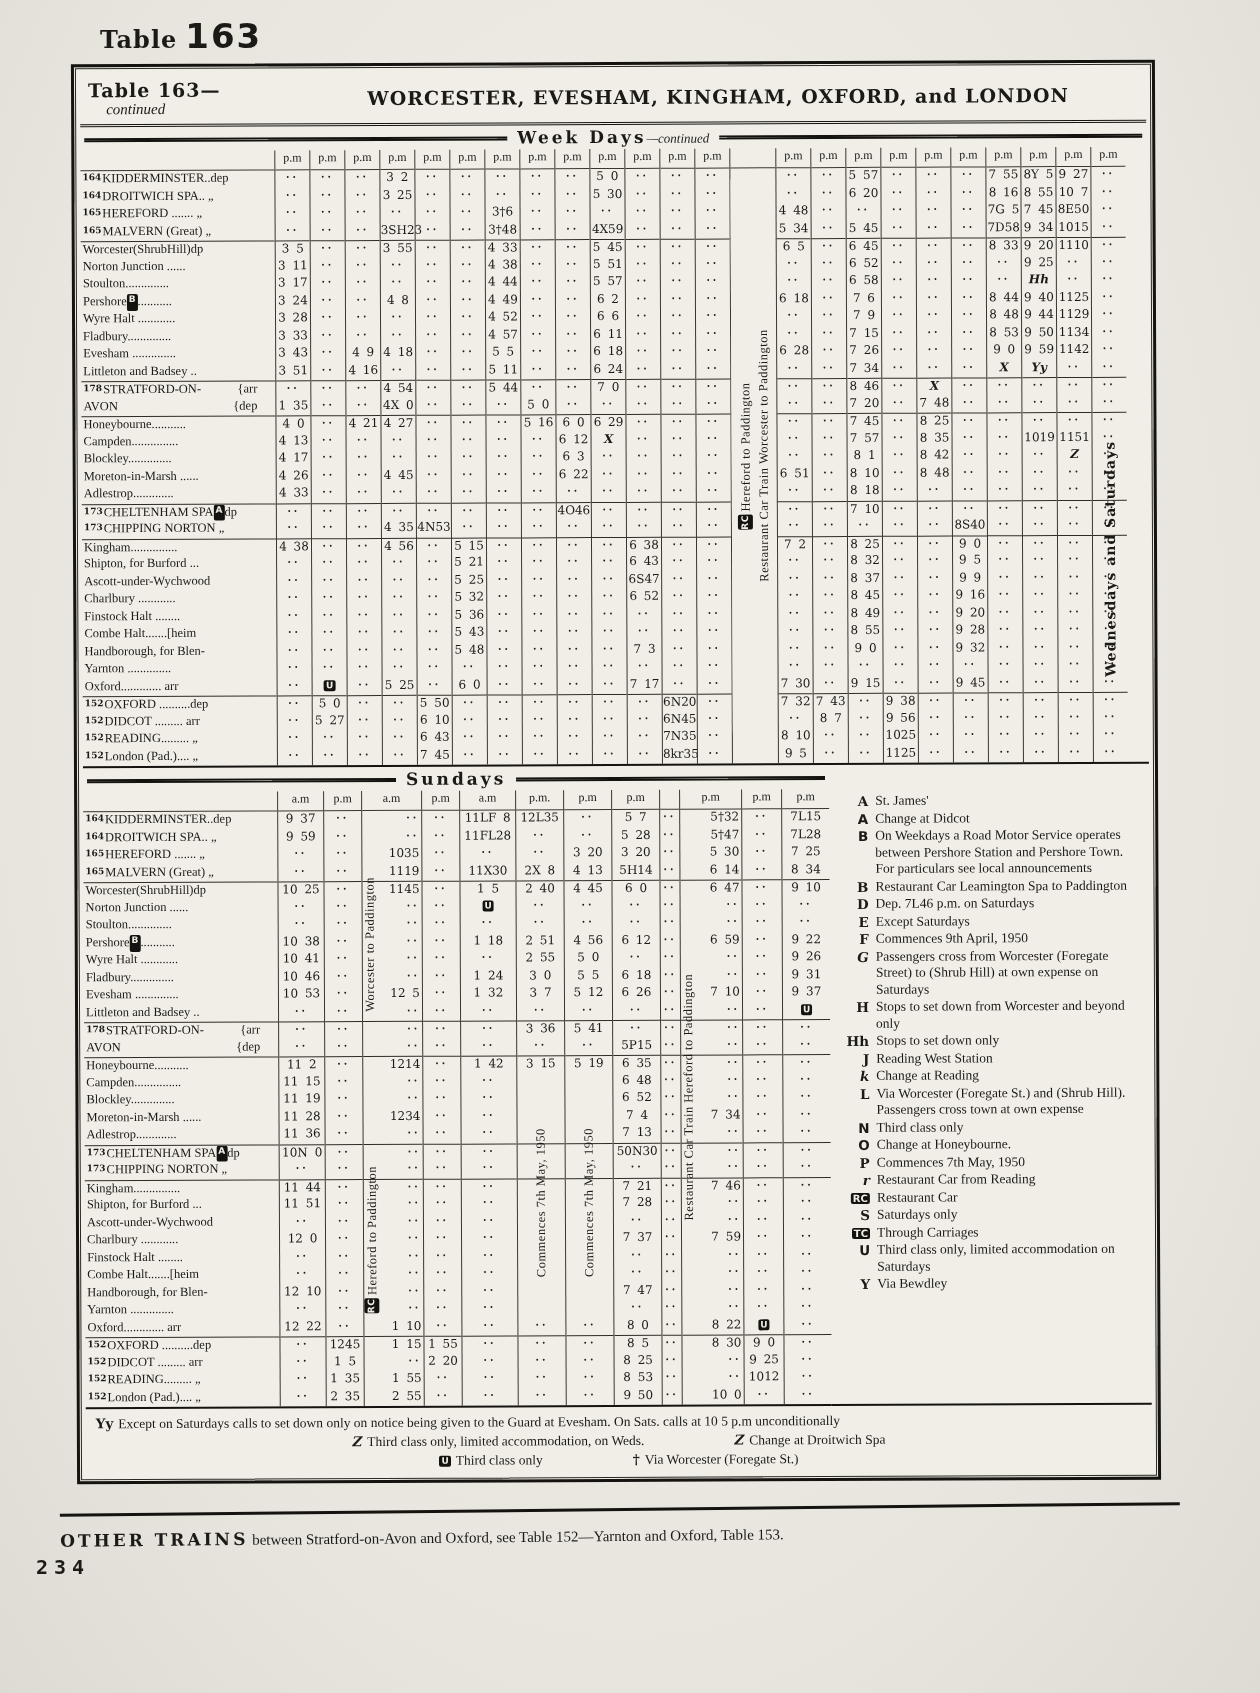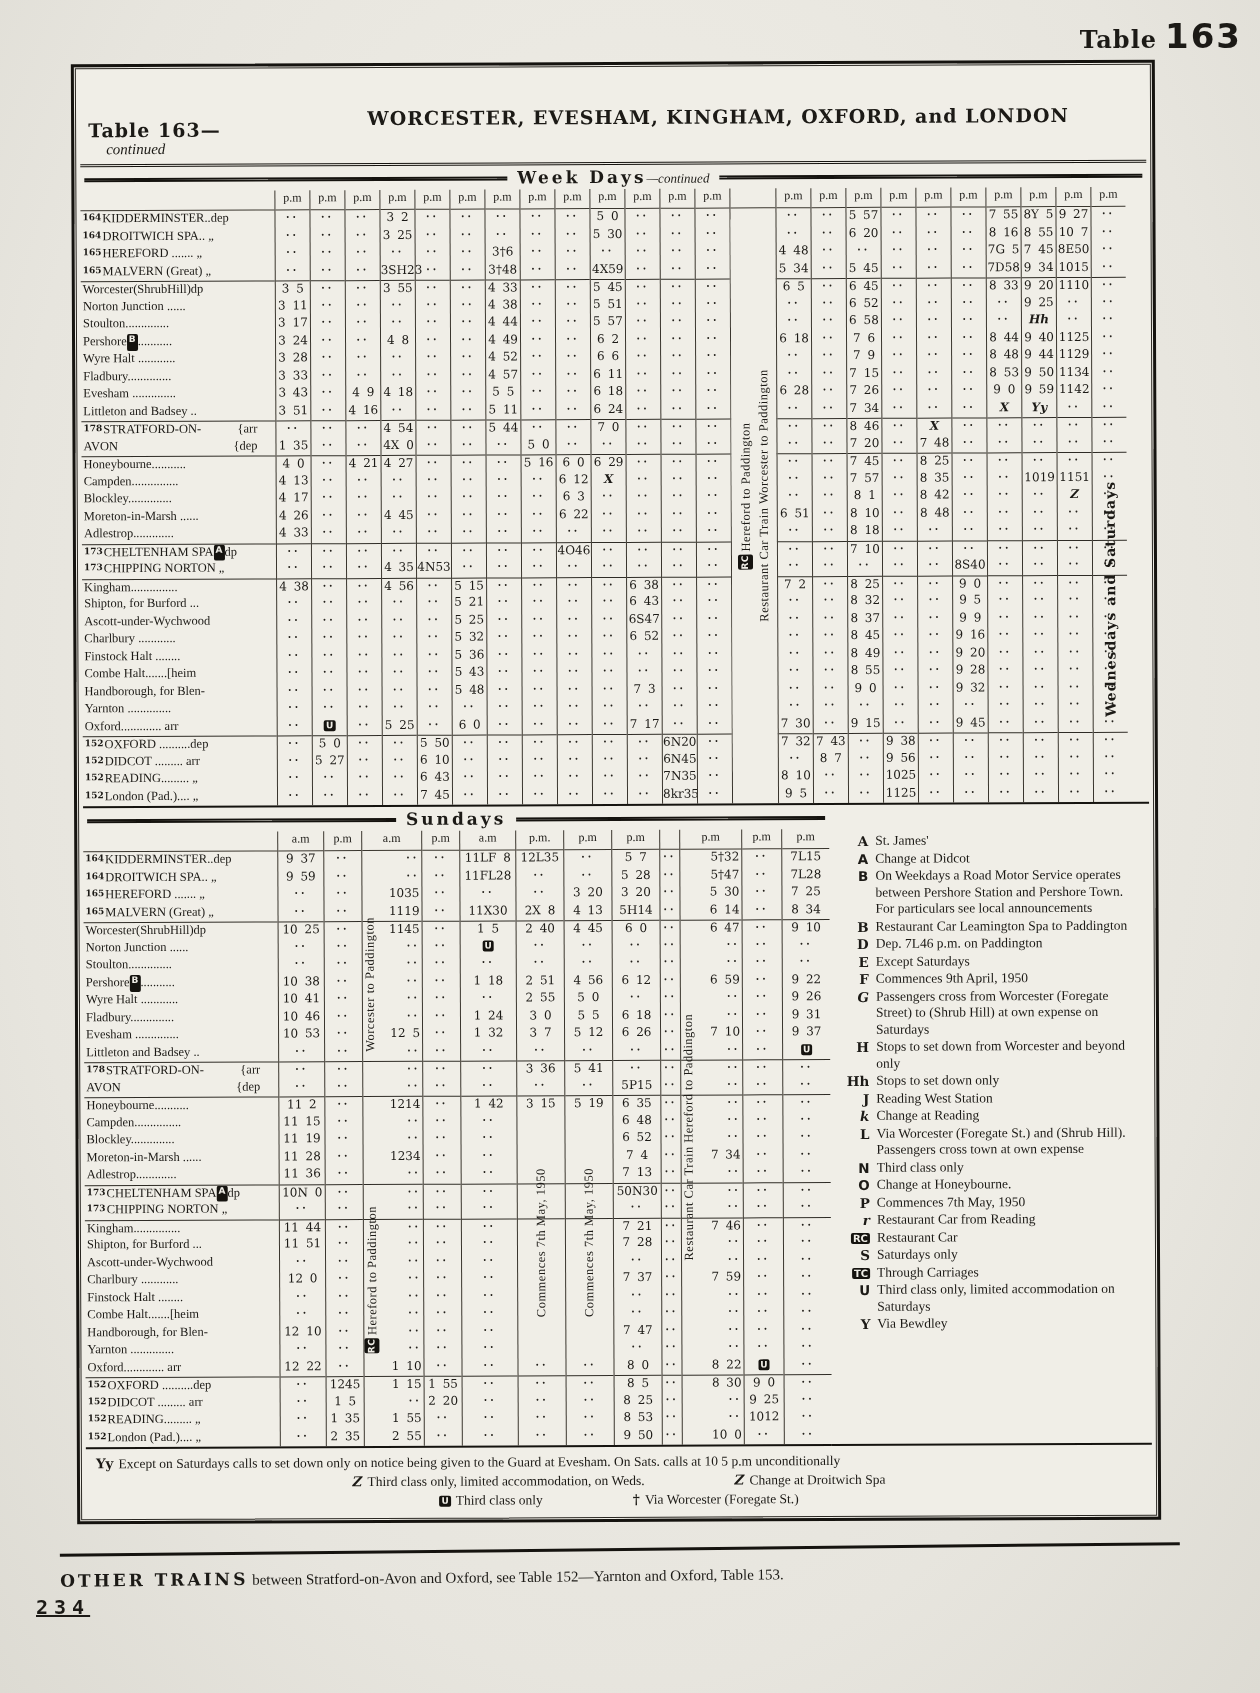--- a/index.html
+++ b/index.html
@@ -4,33 +4,33 @@
 <style>
   :root{ --rh:17.5px; --ink:#1c1a16; --paper:#f0eee7; }
   *{box-sizing:border-box; margin:0; padding:0;}
   body{
     width:1260px; height:1693px; overflow:hidden;
     background:#e7e5de;
     background-image:radial-gradient(ellipse at 50% 40%, #f2f0e9 0%, #e7e5de 70%, #dddbd3 100%);
     color:var(--ink);
     font-family:"Liberation Serif", serif;
   }
-  .outer-title{ padding:16px 18px 6px 100px;text-align:right; }
+  .outer-title{ padding:16px 18px 6px 100px; }
   .outer-title .t1{ font:bold 24px "DejaVu Serif", serif; letter-spacing:1px;}
   .outer-title .t2{ font:bold 34px "DejaVu Sans", sans-serif; letter-spacing:2px; margin-left:8px;}
   .box{
     margin-left:74px; width:1084px;
     border:3px solid #15130f;
     box-shadow:0 0 0 1px #f0eee7 inset, 0 0 0 2px #2a2722 inset;
     background:var(--paper);
     padding:8px 6px 6px 6px;
     transform:rotate(-0.25deg);
   }
   .box-head{ display:flex; align-items:center; border-bottom:3px double #15130f; padding:4px 8px 6px 8px;}
-  .bh-left{ width:210px;margin-top:40px;}
+  .bh-left{ width:210px;}
   .bh-left .r1{ font:bold 19px "DejaVu Serif", serif; letter-spacing:1px;}
   .bh-left .r2{ font:italic 15px "Liberation Serif", serif; padding-left:18px;}
   .bh-title{ flex:1; text-align:center; font:bold 19px "DejaVu Serif", serif; letter-spacing:1px;}
   .band{ display:flex; align-items:center; gap:10px; padding:2px 4px;}
   .band .line{ flex:1; border-top:2px solid #15130f; box-shadow:0 2px 0 #15130f;}
   .band .bt{ font:bold 17px "DejaVu Serif", serif; letter-spacing:3px;}
   .band .btc{ font:italic 13px "Liberation Serif", serif;}
   .cols{ display:flex; align-items:stretch; border-bottom:2px solid #15130f;}
   .stacol{ width:194px; flex:none;}
   .tcol{ width:35px; flex:none; border-left:1px solid #3a362e; position:relative;}
@@ -62,21 +62,21 @@
   .note .k.solid{ font-family:"DejaVu Sans", sans-serif; font-weight:bold;}
   .note .k .ic{ font-size:10px;}
   .note .t{ flex:1;}
   .footnotes{ padding:5px 10px 4px 10px; font:13.5px "Liberation Serif", serif;}
   .fnline{ display:flex; gap:40px; justify-content:flex-start; line-height:18px;}
   .fnline.center{ justify-content:center; gap:90px;}
   .fn .k{ font-weight:bold; font-family:"DejaVu Serif", serif; margin-right:5px;}
   .fn .k.it{ font-style:italic;}
   .footer-line{ margin:26px 0 0 60px; font:15px "Liberation Serif", serif; transform:rotate(-0.6deg); border-top:3px solid #15130f; width:1120px; padding-top:14px;}
   .footer-line .ob{ font:bold 17px "DejaVu Serif", serif; letter-spacing:3px;}
-  .pageno{ font:bold 20px "DejaVu Sans Mono", monospace; letter-spacing:6px; margin:10px 0 0 36px;text-decoration:underline;}
+  .pageno{ font:bold 20px "DejaVu Sans Mono", monospace; letter-spacing:6px; margin:10px 0 0 36px;}
 </style>
 </head>
 <body>
 
 <div class="outer-title">
   <span class="t1">Table</span><span class="t2">163</span>
 </div>
 
 <div class="box">
   <div class="box-head">
@@ -1550,21 +1550,21 @@
         <div class="note">
           <span class="k solid">B</span>
           <span class="t">On Weekdays a Road Motor Service operates between Pershore Station and Pershore Town.  For particulars see local announcements</span>
         </div>
         <div class="note">
           <span class="k">B</span>
           <span class="t">Restaurant Car Leamington Spa to Paddington</span>
         </div>
         <div class="note">
           <span class="k">D</span>
-          <span class="t">Dep. 7L46 p.m. on Paddington</span>
+          <span class="t">Dep. 7L46 p.m. on Saturdays</span>
         </div>
         <div class="note">
           <span class="k">E</span>
           <span class="t">Except Saturdays</span>
         </div>
         <div class="note">
           <span class="k">F</span>
           <span class="t">Commences 9th April, 1950</span>
         </div>
         <div class="note">

